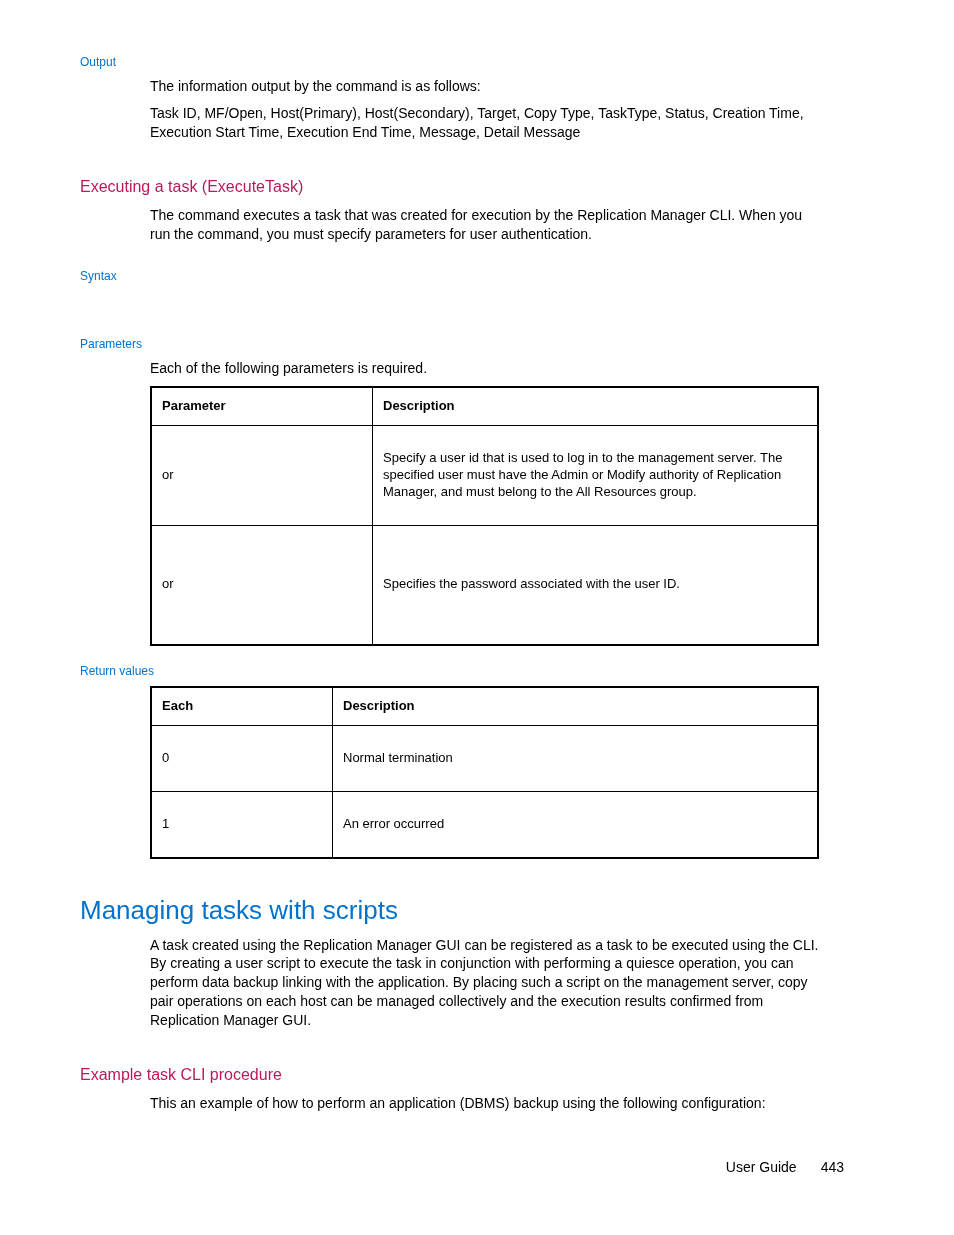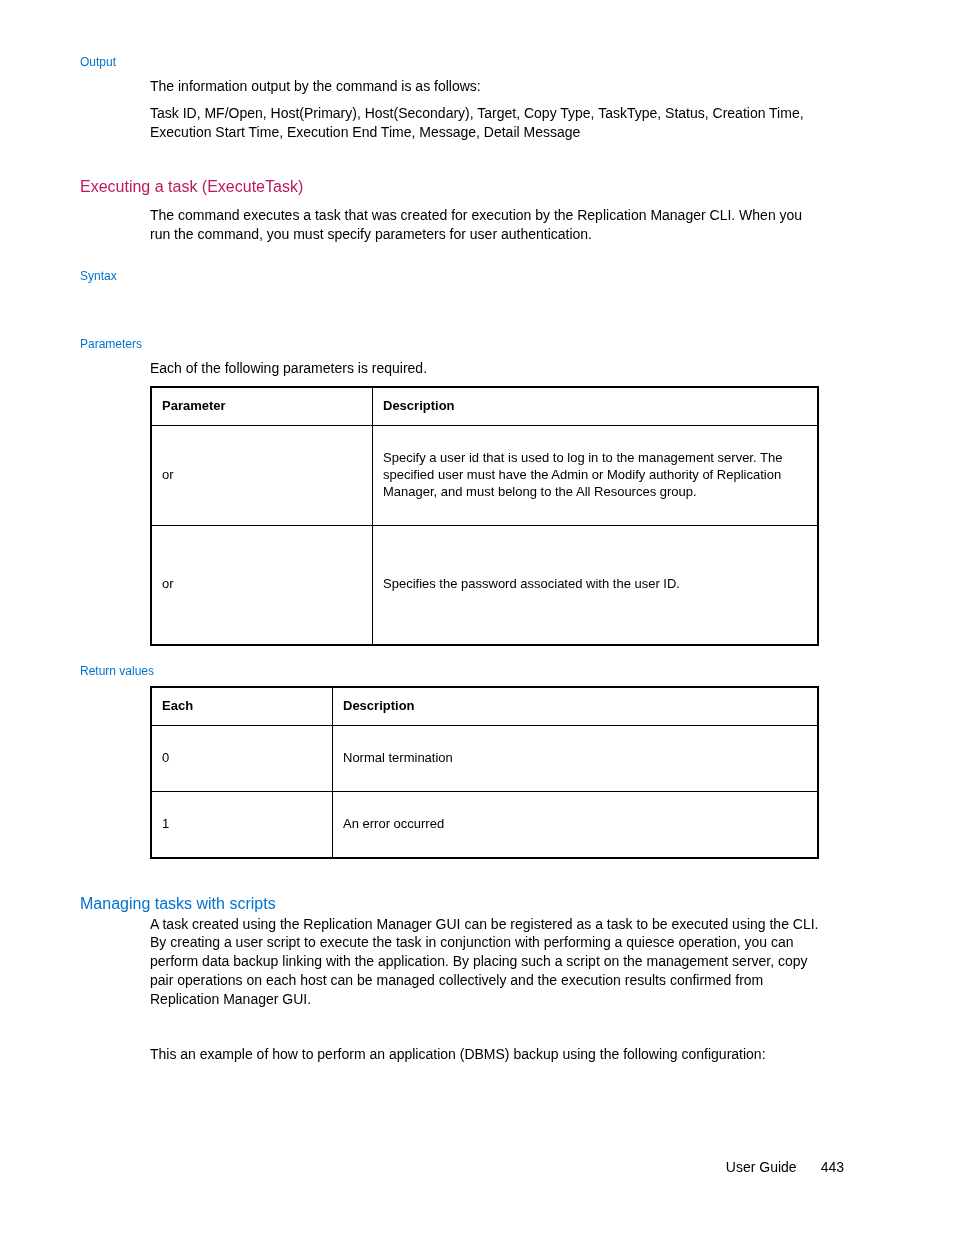--- a/index.html
+++ b/index.html
@@ -30,23 +30,23 @@
     margin: 0 0 8px 0;
   }
   .h-blue-sub {
     color: #be185d;
     font-size: 16px;
     font-weight: normal;
     margin: 0 0 10px 0;
   }
   .h-blue-section {
     color: #0073cf;
-    font-size: 16px;
+    font-size: 26px;
     font-weight: normal;
-    margin: 0 0 2px 0;
+    margin: 0 0 10px 0;
   }
   p { margin: 0 0 8px 0; line-height: 1.35; }
   table {
     border-collapse: collapse;
     width: 100%;
     margin-top: 6px;
     margin-bottom: 18px;
   }
   th, td {
     border: 1px solid #000;
@@ -148,20 +148,21 @@
 
   <div class="gap"></div>
 
   <div class="h-blue-section">Managing tasks with scripts</div>
   <div class="content-block">
     <p>A task created using the Replication Manager GUI can be registered as a task to be executed using the CLI. By creating a user script to execute the task in conjunction with performing a quiesce operation, you can perform data backup linking with the application. By placing such a script on the management server, copy pair operations on each host can be managed collectively and the execution results confirmed from Replication Manager GUI.</p>
   </div>
 
   <div class="gap-lg"></div>
 
+  <div class="h-blue-sub">Example task CLI procedure</div>
   <div class="content-block">
     <p>This an example of how to perform an application (DBMS) backup using the following configuration:</p>
   </div>
 
 </div>
 
 <div class="footer">
   <span>User Guide</span><span class="pg">443</span>
 </div>
 

